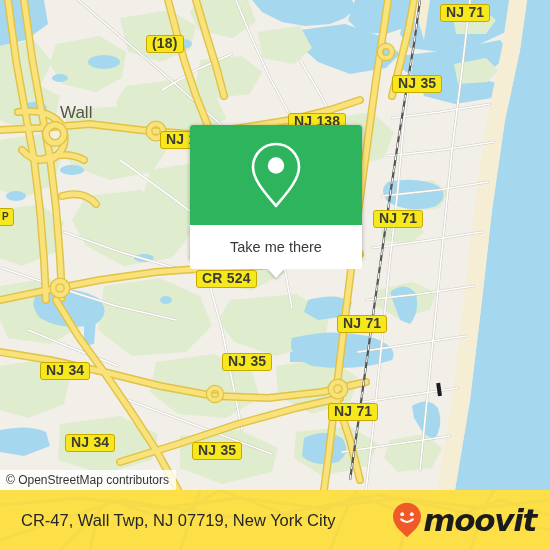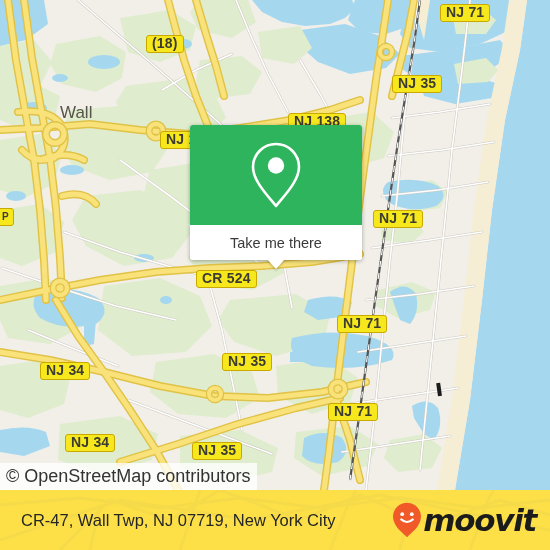--- a/index.html
+++ b/index.html
@@ -74,21 +74,21 @@
     width: 100%;
     height: 100px;
     background: #2eb45c;
     border-radius: 3px 3px 0 0;
     display: flex;
     align-items: center;
     justify-content: center;
   }
   #callout-body {
     width: 100%;
-    height: 35px;
+    height: 44px;
     background: #ffffff;
     border-radius: 0 0 3px 3px;
     display: flex;
     align-items: center;
     justify-content: center;
     position: relative;
   }
   #callout-label {
     color: #3a3a3a;
     font-size: 14.5px;
@@ -107,21 +107,21 @@
     filter: drop-shadow(0 2px 1px rgba(0,0,0,0.18));
   }
 
   
   #osm-attrib {
     position: absolute;
     left: 0;
     bottom: 0;
     background: rgba(255,255,255,0.78);
     color: #333333;
-    font-size: 18px;
+    font-size: 12px;
     font-family: "Liberation Sans", sans-serif;
     padding: 3px 7px 3px 6px;
     white-space: nowrap;
   }
 
   
   #bottombar {
     position: absolute;
     left: 0;
     top: 490px;

